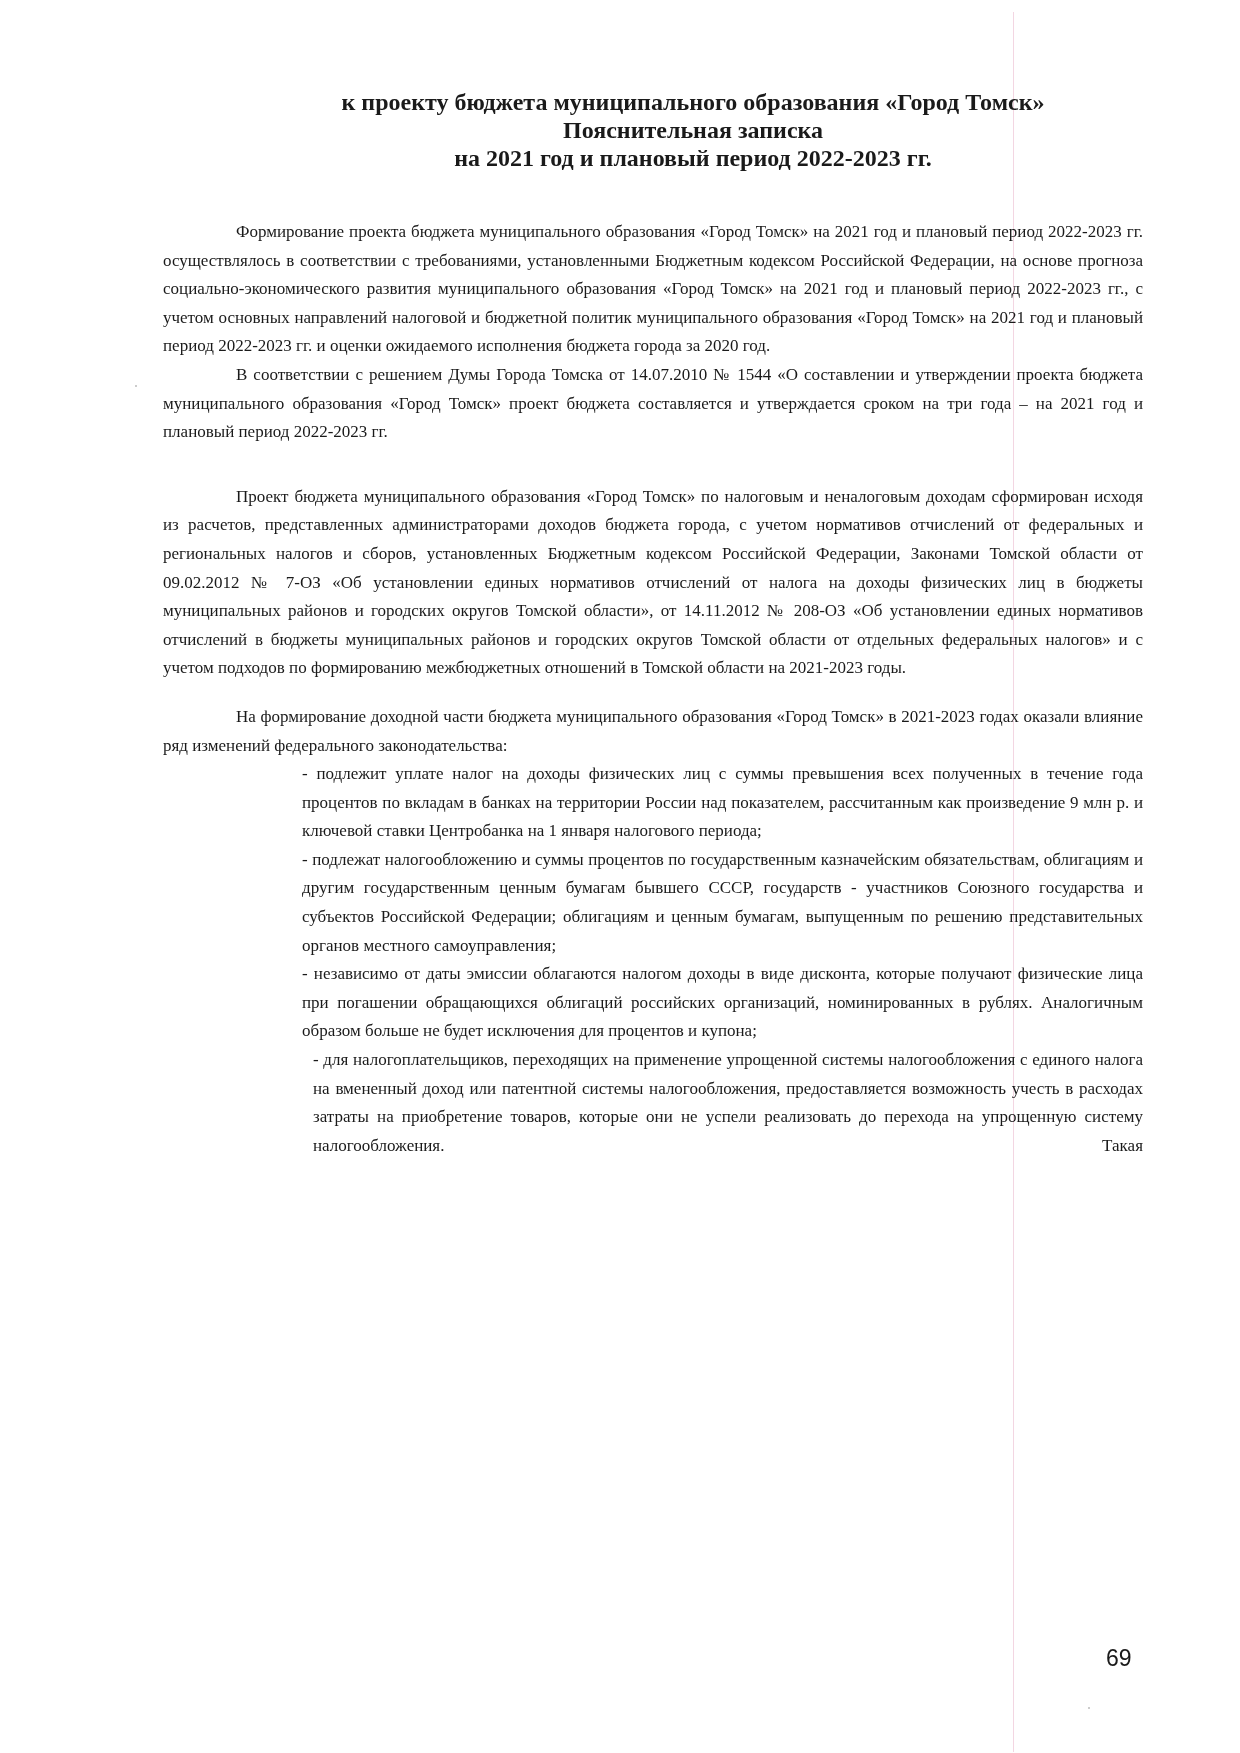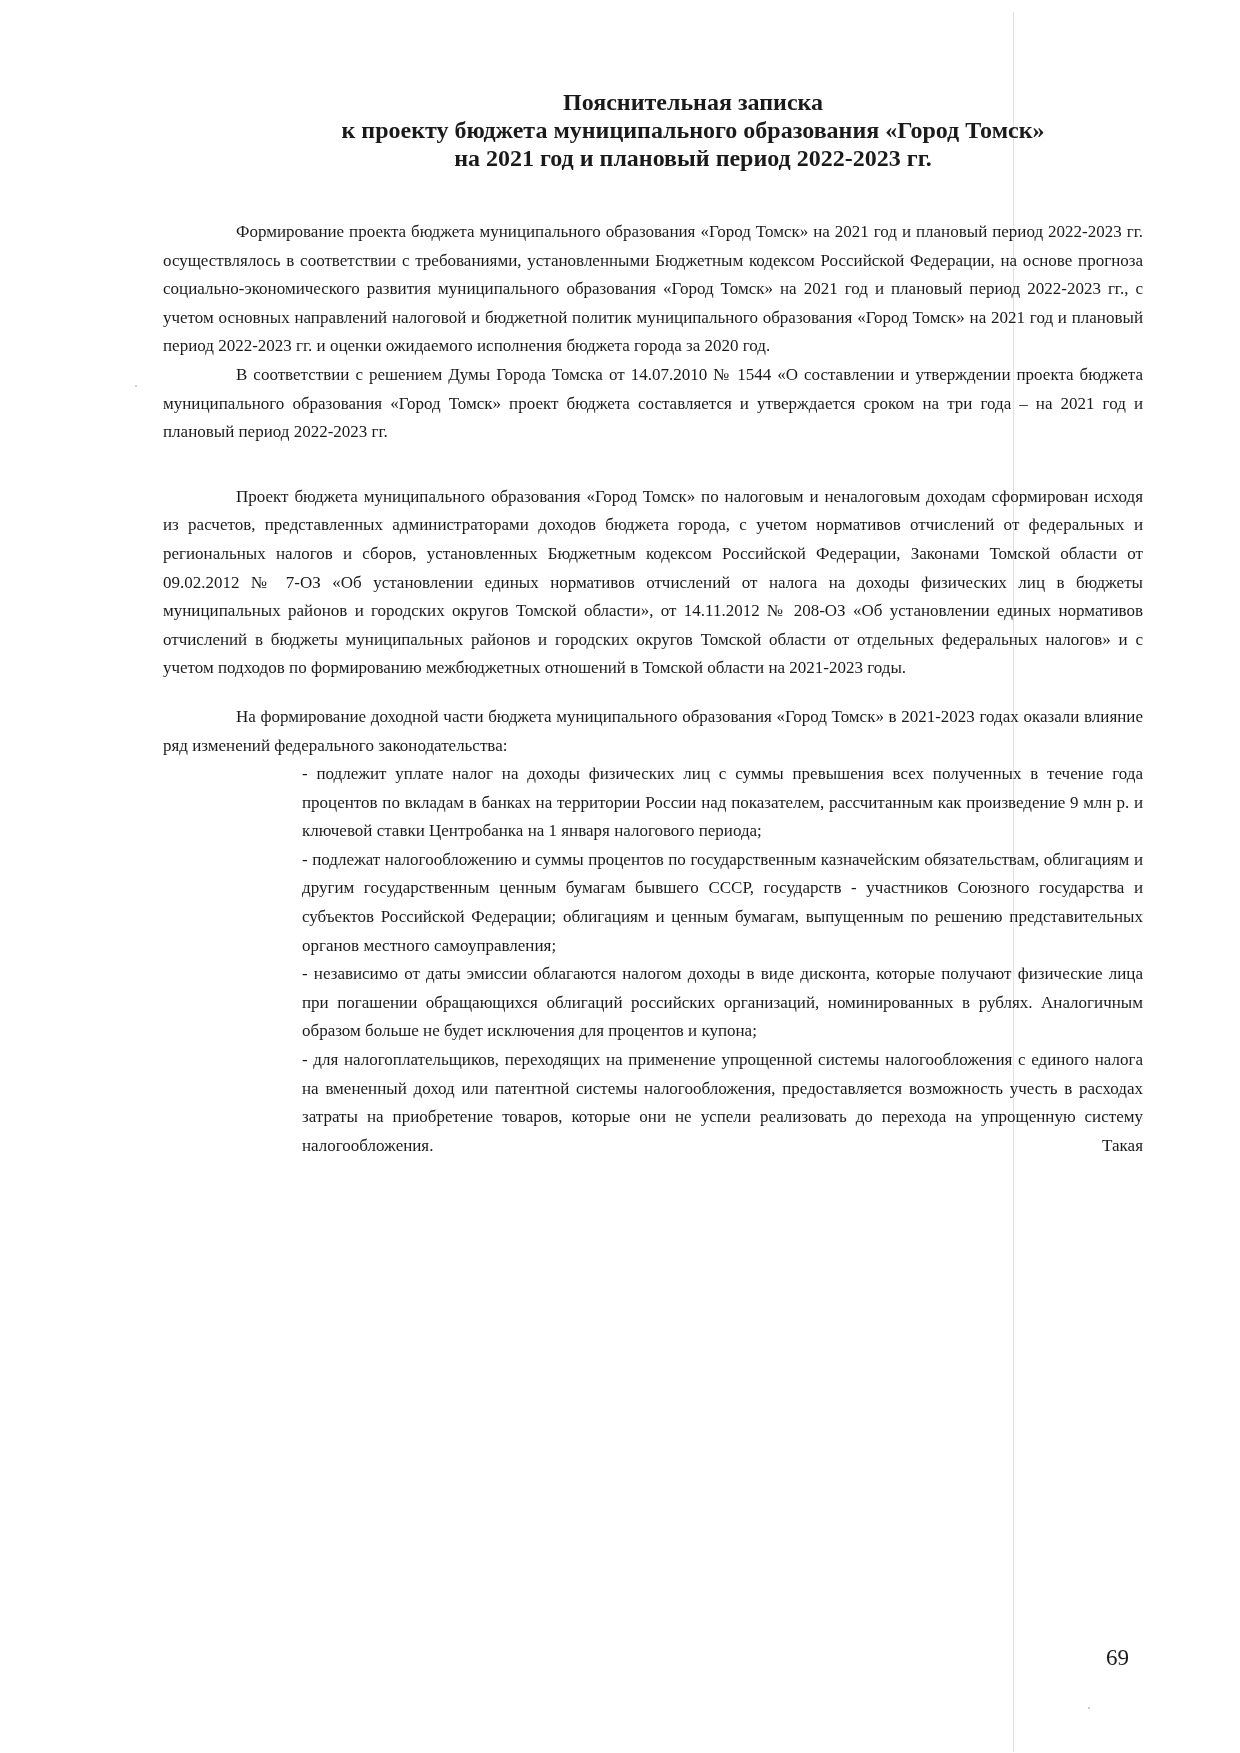--- a/index.html
+++ b/index.html
@@ -39,27 +39,27 @@
     }
     .indent { text-indent: 73px; }
     .gap-after-title { height: 46px; }
     .gap-section { height: 36px; }
     .gap-small { height: 20px; }
     .list {
       margin-left: 139px;
       width: 841px;
     }
     .list p { text-indent: 0; }
-    .last-line-justify { text-align-last: justify; }
+    .last-line-justify { text-align-last: justify; margin-left: 11px; }
     .page-number {
       position: absolute;
       left: 1106px;
       top: 1645px;
       font-size: 23px;
-      font-family: Liberation Serif, serif;
+      font-family: Liberation Sans, sans-serif;
     }
     .scan-line {
       position: absolute;
       left: 1013px;
       top: 12px;
       width: 1px;
       height: 1740px;
       background: #f3d6e2;
     }
     .scan-dot {
@@ -73,22 +73,22 @@
   </style>
 </head>
 <body>
 
 <div class="scan-line"></div>
 <div class="scan-dot" style="left:135px;top:385px;"></div>
 <div class="scan-dot" style="left:1088px;top:1707px;"></div>
 
 <div class="page">
   <div class="title">
+    <div>к проекту бюджета муниципального образования «Город Томск»</div>
     <div>Пояснительная записка</div>
-    <div>к проекту бюджета муниципального образования «Город Томск»</div>
     <div>на 2021 год и плановый период 2022-2023 гг.</div>
   </div>
 
   <div class="gap-after-title"></div>
 
   <p class="indent">Формирование проекта бюджета муниципального образования «Город Томск» на 2021 год и плановый период 2022-2023 гг. осуществлялось в соответствии с требованиями, установленными Бюджетным кодексом Российской Федерации, на основе прогноза социально-экономического развития муниципального образования «Город Томск» на 2021 год и плановый период 2022-2023 гг., с учетом основных направлений налоговой и бюджетной политик муниципального образования «Город Томск» на 2021 год и плановый период 2022-2023 гг. и оценки ожидаемого исполнения бюджета города за 2020 год.</p>
   <p class="indent">В соответствии с решением Думы Города Томска от 14.07.2010 № 1544 «О составлении и утверждении проекта бюджета муниципального образования «Город Томск» проект бюджета составляется и утверждается сроком на три года – на 2021 год и плановый период 2022-2023 гг.</p>
 
   <div class="gap-section"></div>
 

